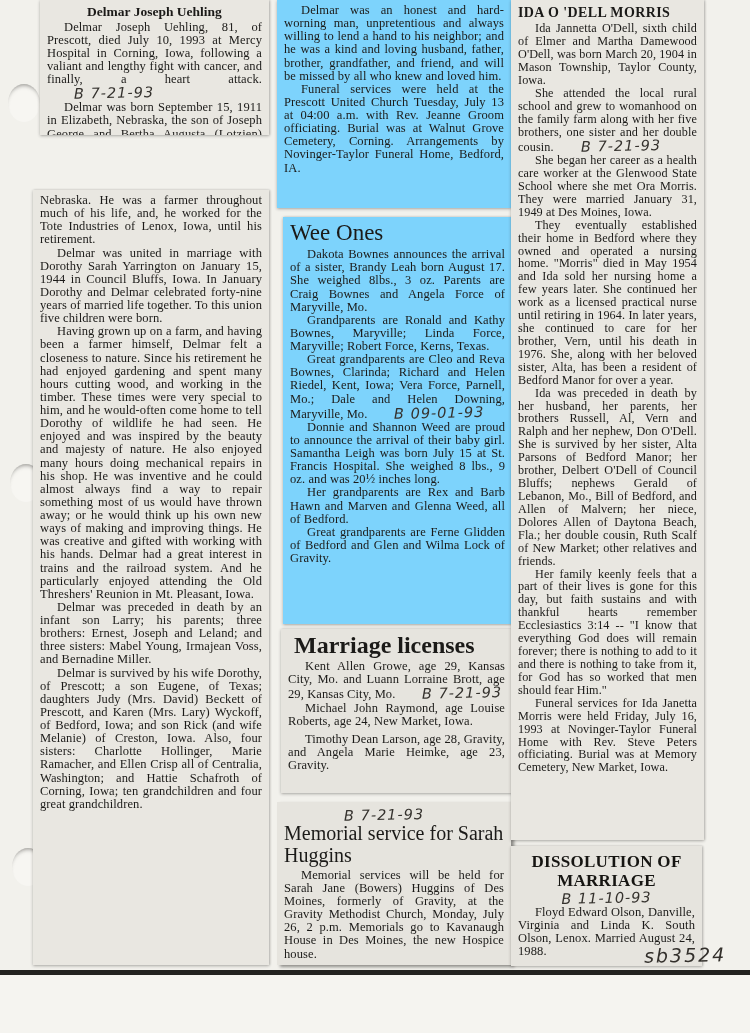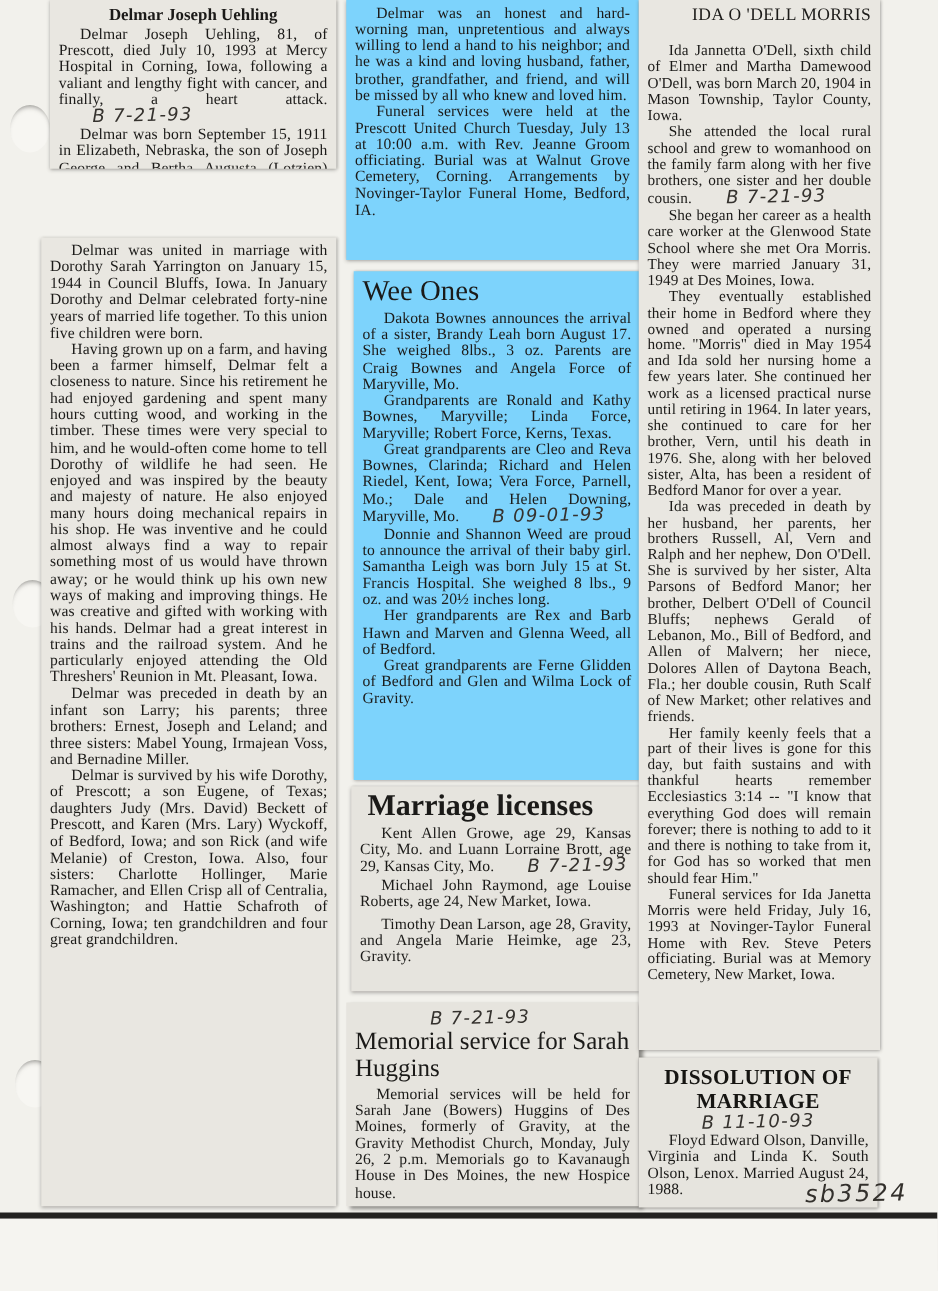--- a/index.html
+++ b/index.html
@@ -29,21 +29,21 @@
     font-size:12.5px;line-height:1.05;
     letter-spacing:.1px;
   }
   .indent{text-indent:17px;}
   .narrow .para{font-size:12.2px;line-height:1.06;}
   .obit-title{
     margin:0 0 1px 0;text-align:center;font-weight:bold;
     font-size:13.5px;line-height:1.15;
   }
   .caps-title{
-    margin:1px 0 14px 0;text-align:right;font-weight:400;
+    margin:1px 0 2px 0;text-align:left;font-weight:700;
     font-size:14px;letter-spacing:.4px;line-height:1.1;
   }
   .headline-lg{
     margin:0 0 3px 0;font-size:23px;line-height:1.05;font-weight:normal;
     text-indent:0;
   }
   .headline-bold{
     margin:0 0 2px 6px;font-size:24px;line-height:1.05;font-weight:bold;
   }
   .headline-memorial{
@@ -85,29 +85,30 @@
 <div class="hole" style="left:10px;top:464px;"></div>
 <div class="hole" style="left:12px;top:848px;"></div>
 
 <div class="clip" style="left:40px;top:0;width:229px;height:135px;">
   <h2 class="obit-title">Delmar Joseph Uehling</h2>
   <p class="para indent"><span>Delmar Joseph Uehling, 81, of Prescott, died July 10, 1993 at Mercy Hospital in Corning, Iowa, following a valiant and lengthy fight with cancer, and finally, a heart attack.</span><span class="hw inline">B 7-21-93</span></p>
   <p class="para indent">Delmar was born September 15, 1911 in Elizabeth, Nebraska, the son of Joseph George and Bertha Augusta (Lotzien) Uehling. He was the second child of eleven children. Delmar attended country school in the Sand Hills of</p>
 </div>
 
 <div class="clip" style="left:33px;top:190px;width:236px;height:775px;">
+  <p class="para">Nebraska.  He was a farmer throughout much of his life, and, he worked for the Tote Industries of Lenox, Iowa, until his retirement.</p>
   <p class="para indent">Delmar was united in marriage with Dorothy Sarah Yarrington on January 15, 1944 in Council Bluffs, Iowa.  In January Dorothy and Delmar celebrated forty-nine years of married life together.  To this union five children were born.</p>
   <p class="para indent">Having grown up on a farm, and having been a farmer himself, Delmar felt a closeness to nature. Since his retirement he had enjoyed gardening and spent many hours cutting wood, and working in the timber.  These times were very special to him, and he would-often come home to tell Dorothy of wildlife he had seen.  He enjoyed and was inspired by the beauty and majesty of nature.  He also enjoyed many hours doing mechanical repairs in his shop.  He was inventive and he could almost always find a way to repair something most of us would have thrown away; or he would think up his own new ways of making and improving things.  He was creative and gifted with working with his hands.  Delmar had a great interest in trains and the railroad system. And he particularly enjoyed attending the Old Threshers' Reunion in Mt. Pleasant, Iowa.</p>
   <p class="para indent">Delmar was preceded in death by an infant son Larry; his parents; three brothers: Ernest, Joseph and Leland; and three sisters: Mabel Young, Irmajean Voss, and Bernadine Miller.</p>
   <p class="para indent">Delmar is survived by his wife Dorothy, of Prescott; a son Eugene, of Texas; daughters Judy (Mrs. David) Beckett of Prescott, and Karen (Mrs. Lary) Wyckoff, of Bedford, Iowa; and son Rick (and wife Melanie) of Creston, Iowa. Also, four sisters:  Charlotte Hollinger, Marie Ramacher, and Ellen Crisp all of Centralia, Washington; and Hattie Schafroth of Corning, Iowa; ten grandchildren and four great grandchildren.</p>
 </div>
 
 <div class="clip lighter" style="left:277px;top:0;width:234px;height:208px;">
   <p class="para indent">Delmar was an honest and hard-worning man, unpretentious and always willing to lend a hand to his neighbor; and he was a kind and loving husband, father, brother, grandfather, and friend, and will be missed by all who knew and loved him.</p>
-  <p class="para indent">Funeral services were held at the Prescott United Church Tuesday, July 13 at 10:00 a.m. with Rev. Jeanne Groom officiating.  Burial was at Walnut Grove Cemetery, Corning. Arrangements by Novinger-Taylor Funeral Home, Bedford, IA.</p>
+  <p class="para indent">Funeral services were held at the Prescott United Church Tuesday, July 13 at 04:00 a.m. with Rev. Jeanne Groom officiating.  Burial was at Walnut Grove Cemetery, Corning. Arrangements by Novinger-Taylor Funeral Home, Bedford, IA.</p>
 </div>
 
 <div class="clip lighter" style="left:283px;top:217px;width:229px;height:407px;">
   <h2 class="headline-lg">Wee Ones</h2>
   <p class="para indent">Dakota Bownes announces the arrival of a sister, Brandy Leah born August 17.  She weighed 8lbs., 3 oz. Parents are Craig Bownes and Angela Force of Maryville, Mo.</p>
   <p class="para indent">Grandparents are Ronald and Kathy Bownes, Maryville; Linda Force, Maryville; Robert Force, Kerns, Texas.</p>
   <p class="para indent"><span>Great grandparents are Cleo and Reva Bownes, Clarinda; Richard and Helen Riedel, Kent, Iowa; Vera Force, Parnell, Mo.; Dale and Helen Downing, Maryville, Mo.</span><span class="hw inline">B 09-01-93</span></p>
   <p class="para indent">Donnie and Shannon Weed are proud to announce the arrival of their baby girl. Samantha Leigh was born July 15 at St. Francis Hospital. She weighed 8 lbs., 9 oz. and was 20½ inches long.</p>
   <p class="para indent">Her grandparents are Rex and Barb Hawn and Marven and Glenna Weed, all of Bedford.</p>
   <p class="para indent">Great grandparents are Ferne Glidden of Bedford and Glen and Wilma Lock of Gravity.</p>

